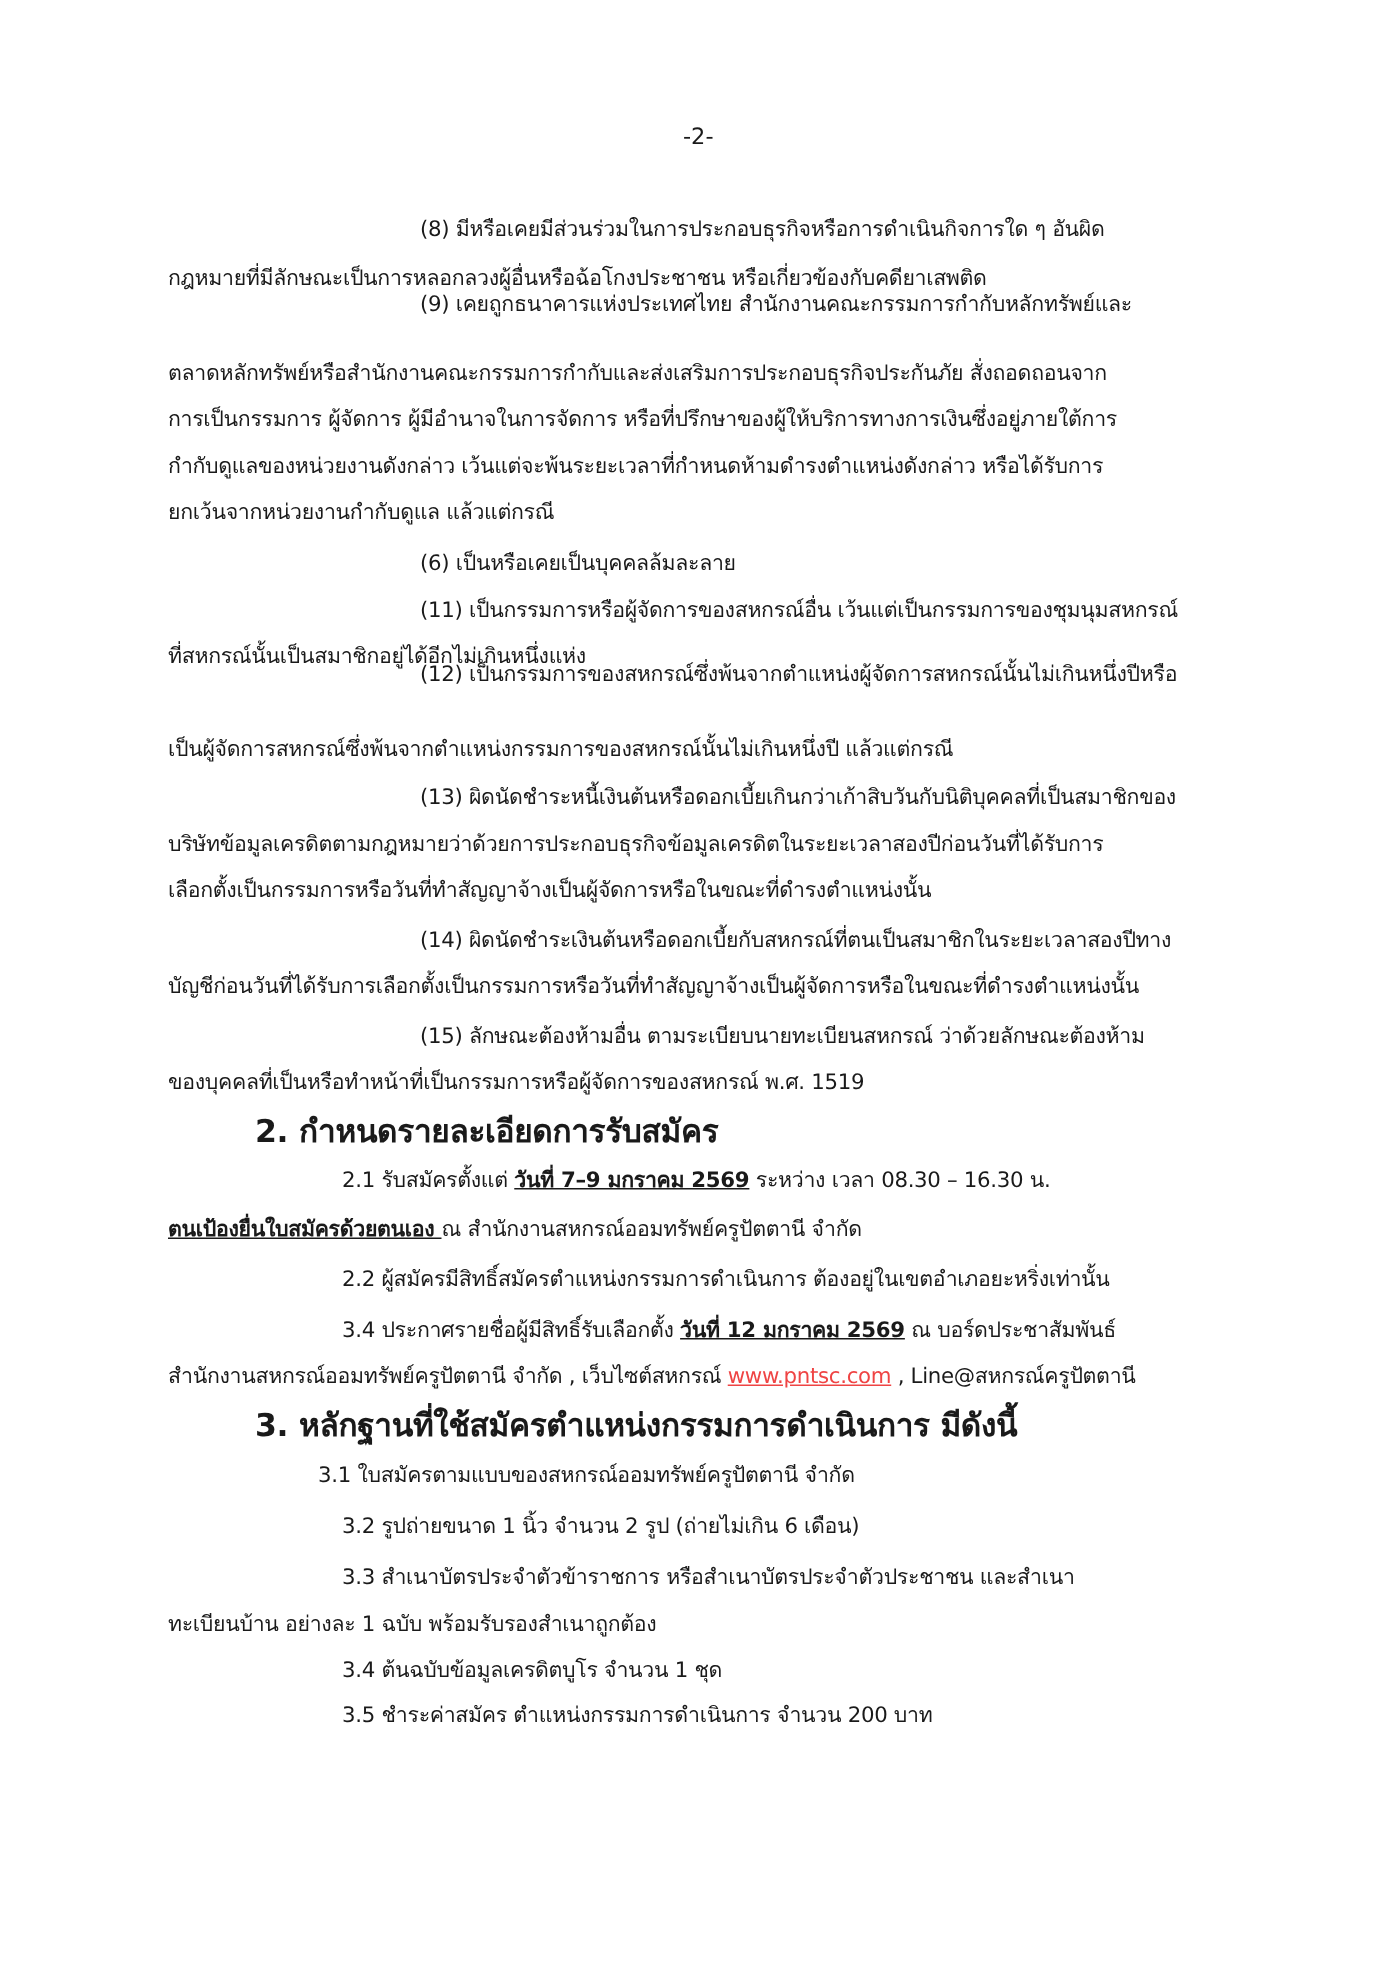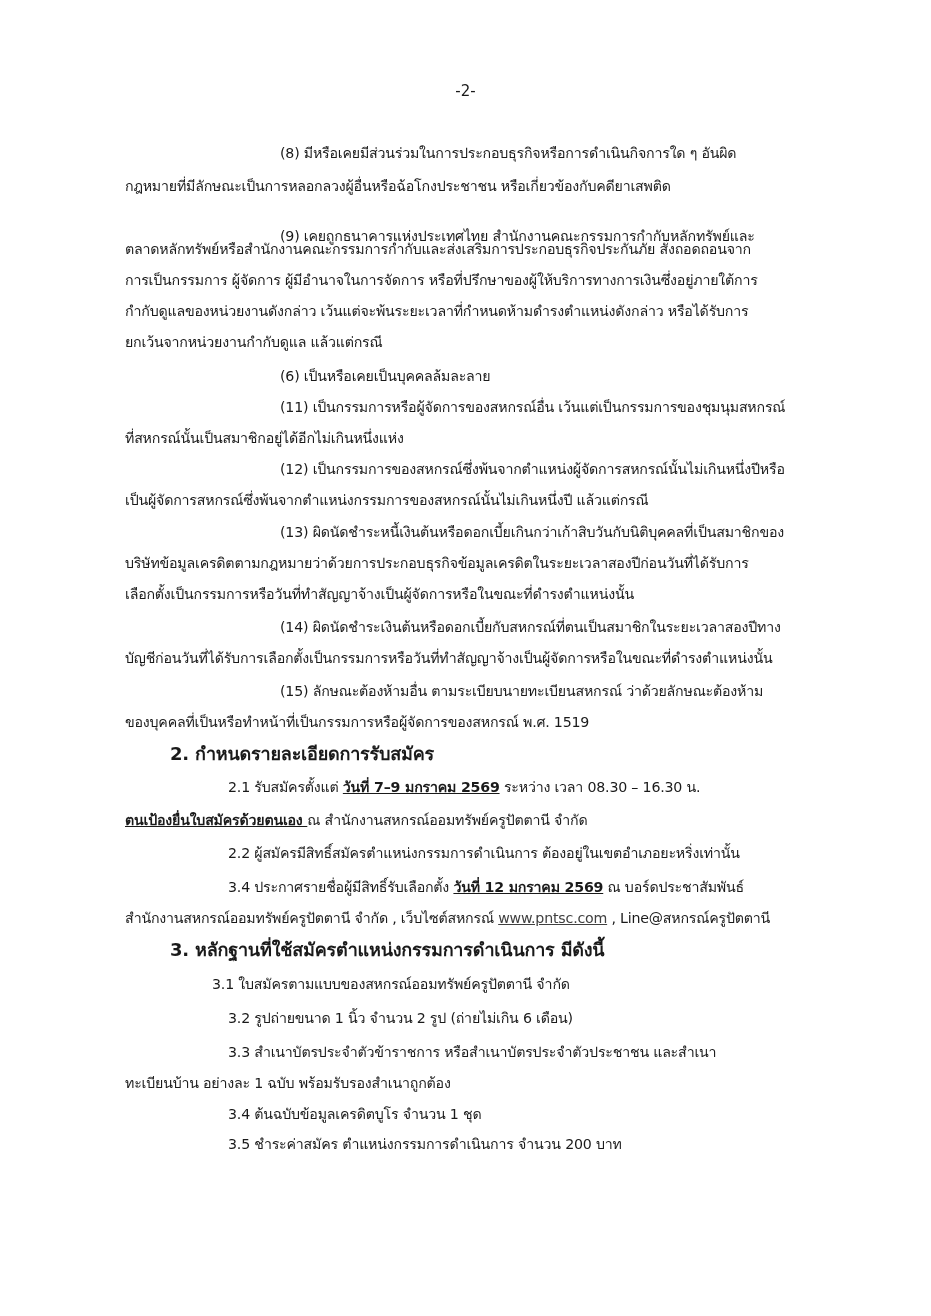--- a/index.html
+++ b/index.html
@@ -24,47 +24,47 @@
       font-size: 15px;
     }
     .line {
       position: absolute;
       white-space: nowrap;
       font-size: 14.2px;
       line-height: 20px;
       letter-spacing: -0.2px;
     }
     .indent { left: 280px; }
-    .left { left: 125px; }
+    .left { left: 112px; }
     .sub { left: 222px; text-align: right; }
-    .head { left: 170px; font-weight: bold; font-size: 18px; }
+    .head { left: 170px; font-weight: bold; font-size: 21px; }
     .bu { font-weight: bold; text-decoration: underline; }
-    .link { color: #404040; text-decoration: underline; }
+    .link { color: #ef4444; text-decoration: underline; }
   </style>
 </head>
 <body>
 
 <div>
   <div class="page-number">-2-</div>
 
   <div class="line indent" style="top:143px">(8) มีหรือเคยมีส่วนร่วมในการประกอบธุรกิจหรือการดำเนินกิจการใด ๆ อันผิด</div>
   <div class="line left" style="top:176px">กฎหมายที่มีลักษณะเป็นการหลอกลวงผู้อื่นหรือฉ้อโกงประชาชน หรือเกี่ยวข้องกับคดียาเสพติด</div>
 
-  <div class="line indent" style="top:226px">(9) เคยถูกธนาคารแห่งประเทศไทย สำนักงานคณะกรรมการกำกับหลักทรัพย์และ</div>
+  <div class="line indent" style="top:193px">(9) เคยถูกธนาคารแห่งประเทศไทย สำนักงานคณะกรรมการกำกับหลักทรัพย์และ</div>
   <div class="line left" style="top:239px">ตลาดหลักทรัพย์หรือสำนักงานคณะกรรมการกำกับและส่งเสริมการประกอบธุรกิจประกันภัย สั่งถอดถอนจาก</div>
   <div class="line left" style="top:270px">การเป็นกรรมการ ผู้จัดการ ผู้มีอำนาจในการจัดการ หรือที่ปรึกษาของผู้ให้บริการทางการเงินซึ่งอยู่ภายใต้การ</div>
   <div class="line left" style="top:301px">กำกับดูแลของหน่วยงานดังกล่าว เว้นแต่จะพ้นระยะเวลาที่กำหนดห้ามดำรงตำแหน่งดังกล่าว หรือได้รับการ</div>
   <div class="line left" style="top:332px">ยกเว้นจากหน่วยงานกำกับดูแล แล้วแต่กรณี</div>
 
   <div class="line indent" style="top:366px">(6) เป็นหรือเคยเป็นบุคคลล้มละลาย</div>
 
   <div class="line indent" style="top:397px">(11) เป็นกรรมการหรือผู้จัดการของสหกรณ์อื่น เว้นแต่เป็นกรรมการของชุมนุมสหกรณ์</div>
   <div class="line left" style="top:428px">ที่สหกรณ์นั้นเป็นสมาชิกอยู่ได้อีกไม่เกินหนึ่งแห่ง</div>
 
-  <div class="line indent" style="top:459px">(12) เป็นกรรมการของสหกรณ์ซึ่งพ้นจากตำแหน่งผู้จัดการสหกรณ์นั้นไม่เกินหนึ่งปีหรือ</div>
+  <div class="line indent" style="top:440px">(12) เป็นกรรมการของสหกรณ์ซึ่งพ้นจากตำแหน่งผู้จัดการสหกรณ์นั้นไม่เกินหนึ่งปีหรือ</div>
   <div class="line left" style="top:490px">เป็นผู้จัดการสหกรณ์ซึ่งพ้นจากตำแหน่งกรรมการของสหกรณ์นั้นไม่เกินหนึ่งปี แล้วแต่กรณี</div>
 
   <div class="line indent" style="top:522px">(13) ผิดนัดชำระหนี้เงินต้นหรือดอกเบี้ยเกินกว่าเก้าสิบวันกับนิติบุคคลที่เป็นสมาชิกของ</div>
   <div class="line left" style="top:553px">บริษัทข้อมูลเครดิตตามกฎหมายว่าด้วยการประกอบธุรกิจข้อมูลเครดิตในระยะเวลาสองปีก่อนวันที่ได้รับการ</div>
   <div class="line left" style="top:584px">เลือกตั้งเป็นกรรมการหรือวันที่ทำสัญญาจ้างเป็นผู้จัดการหรือในขณะที่ดำรงตำแหน่งนั้น</div>
 
   <div class="line indent" style="top:617px">(14) ผิดนัดชำระเงินต้นหรือดอกเบี้ยกับสหกรณ์ที่ตนเป็นสมาชิกในระยะเวลาสองปีทาง</div>
   <div class="line left" style="top:648px">บัญชีก่อนวันที่ได้รับการเลือกตั้งเป็นกรรมการหรือวันที่ทำสัญญาจ้างเป็นผู้จัดการหรือในขณะที่ดำรงตำแหน่งนั้น</div>
 
   <div class="line indent" style="top:681px">(15) ลักษณะต้องห้ามอื่น ตามระเบียบนายทะเบียนสหกรณ์ ว่าด้วยลักษณะต้องห้าม</div>

